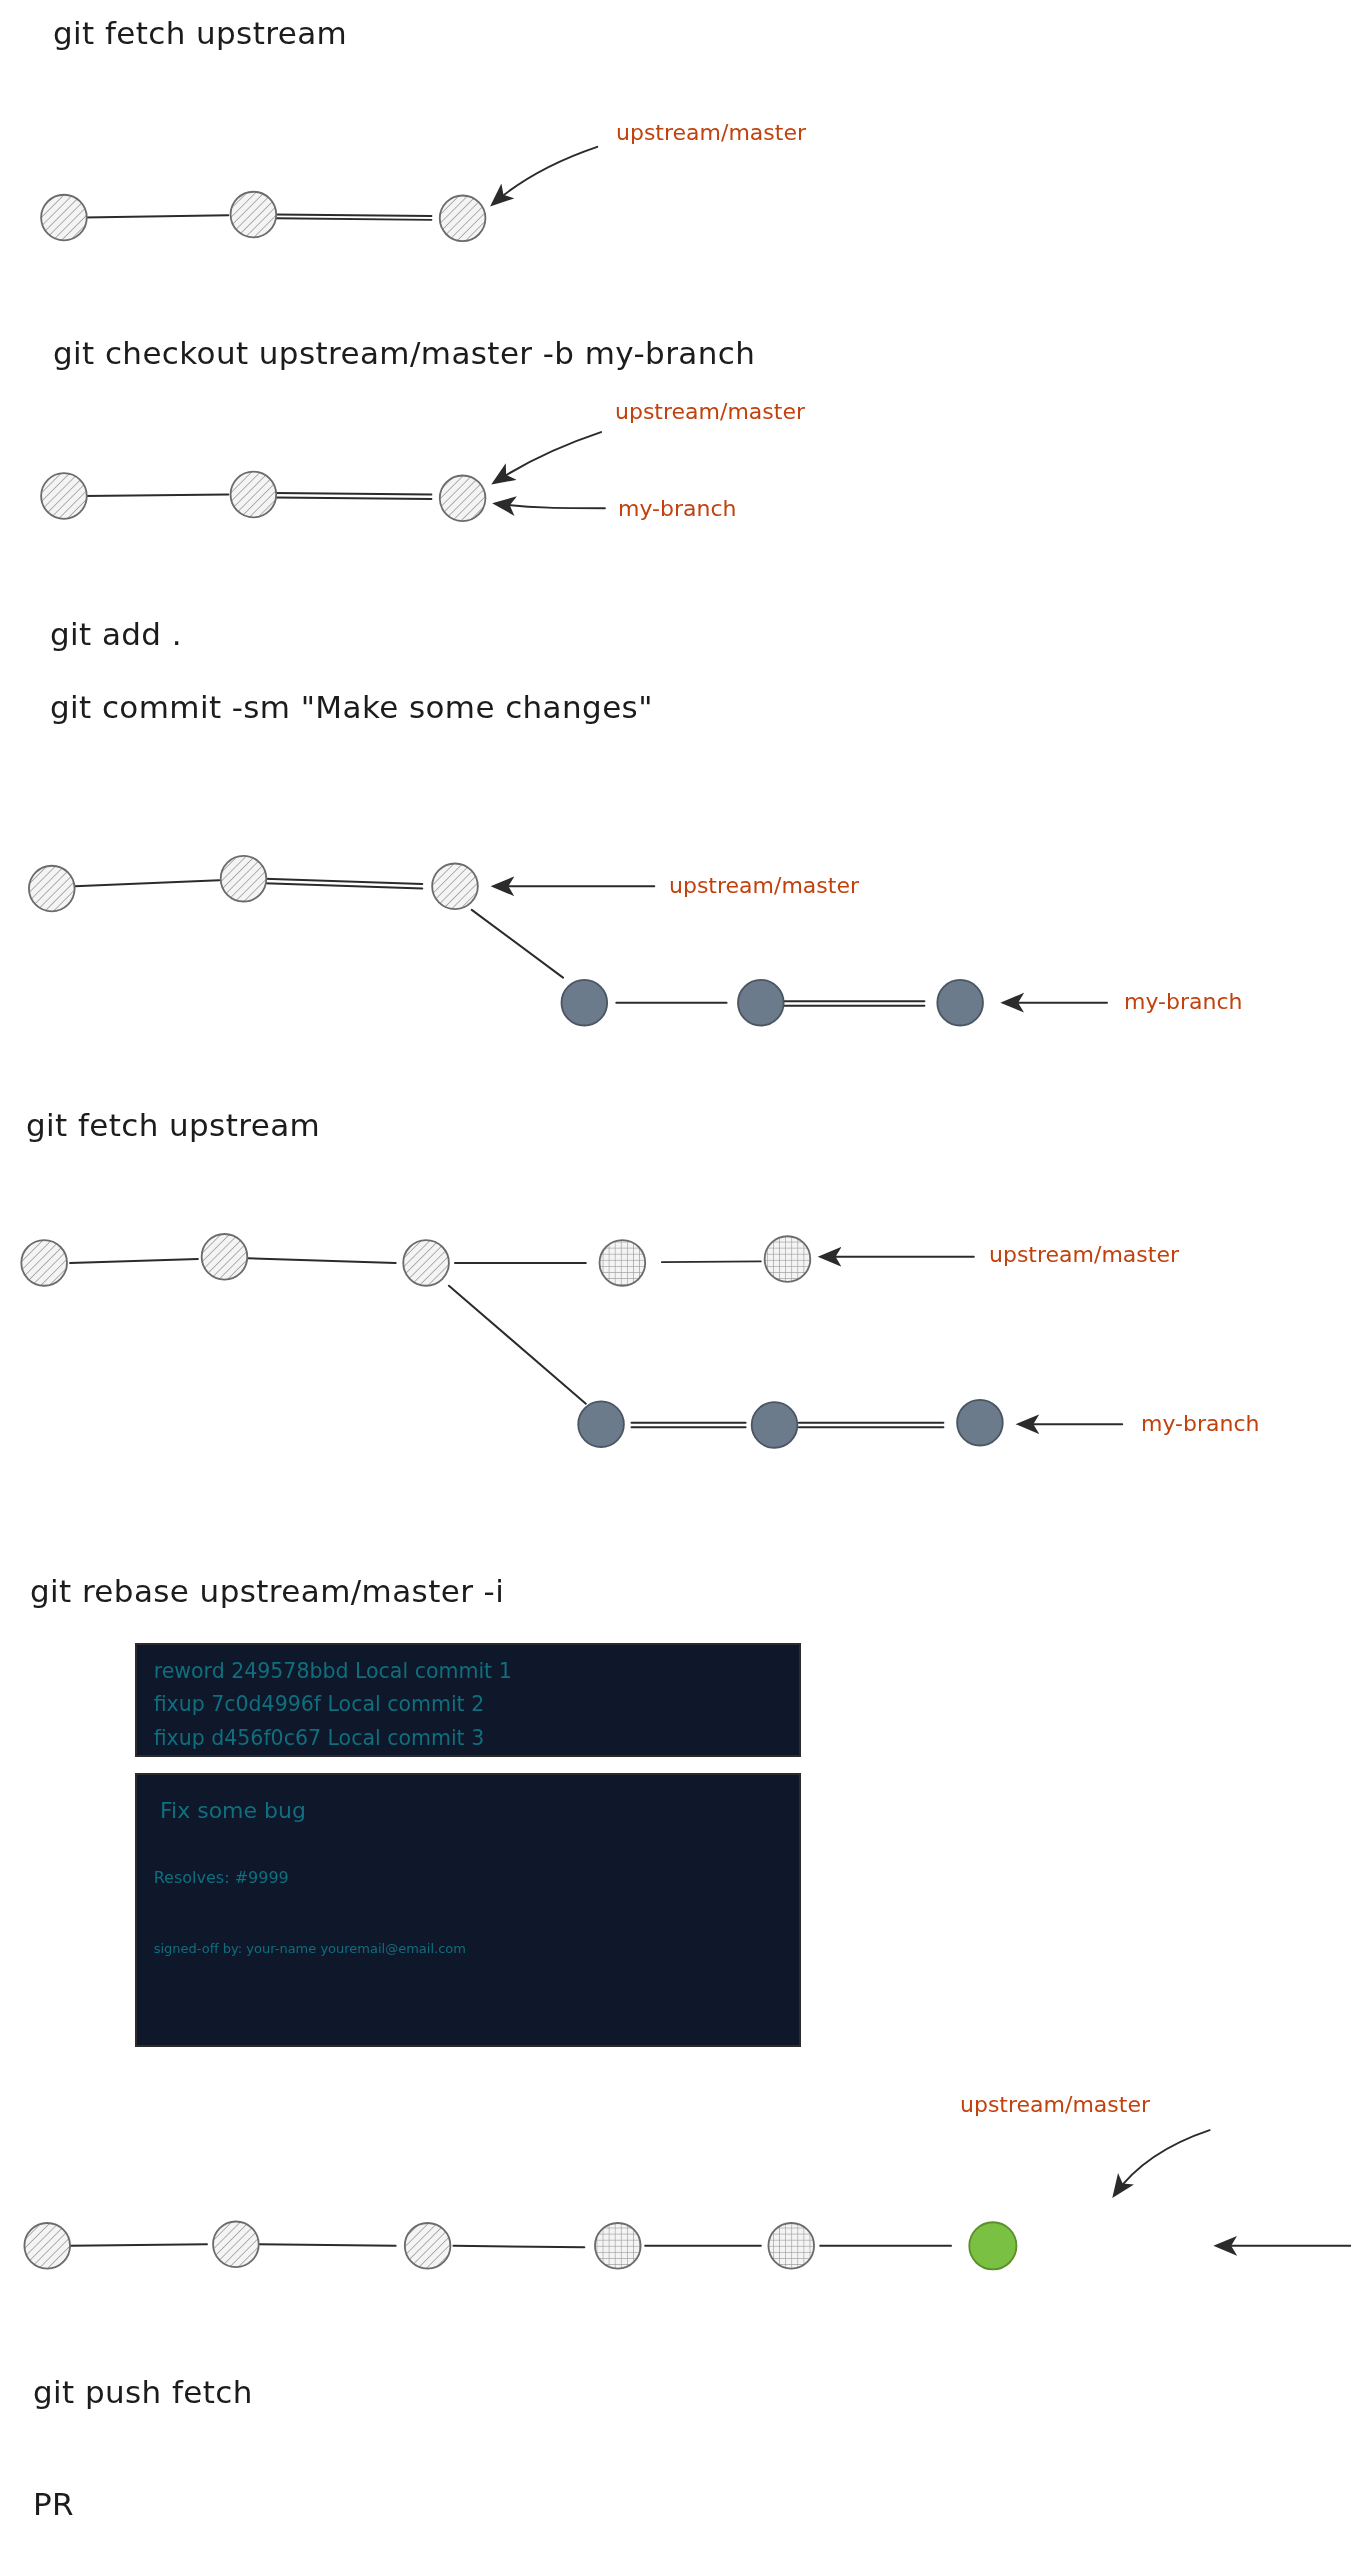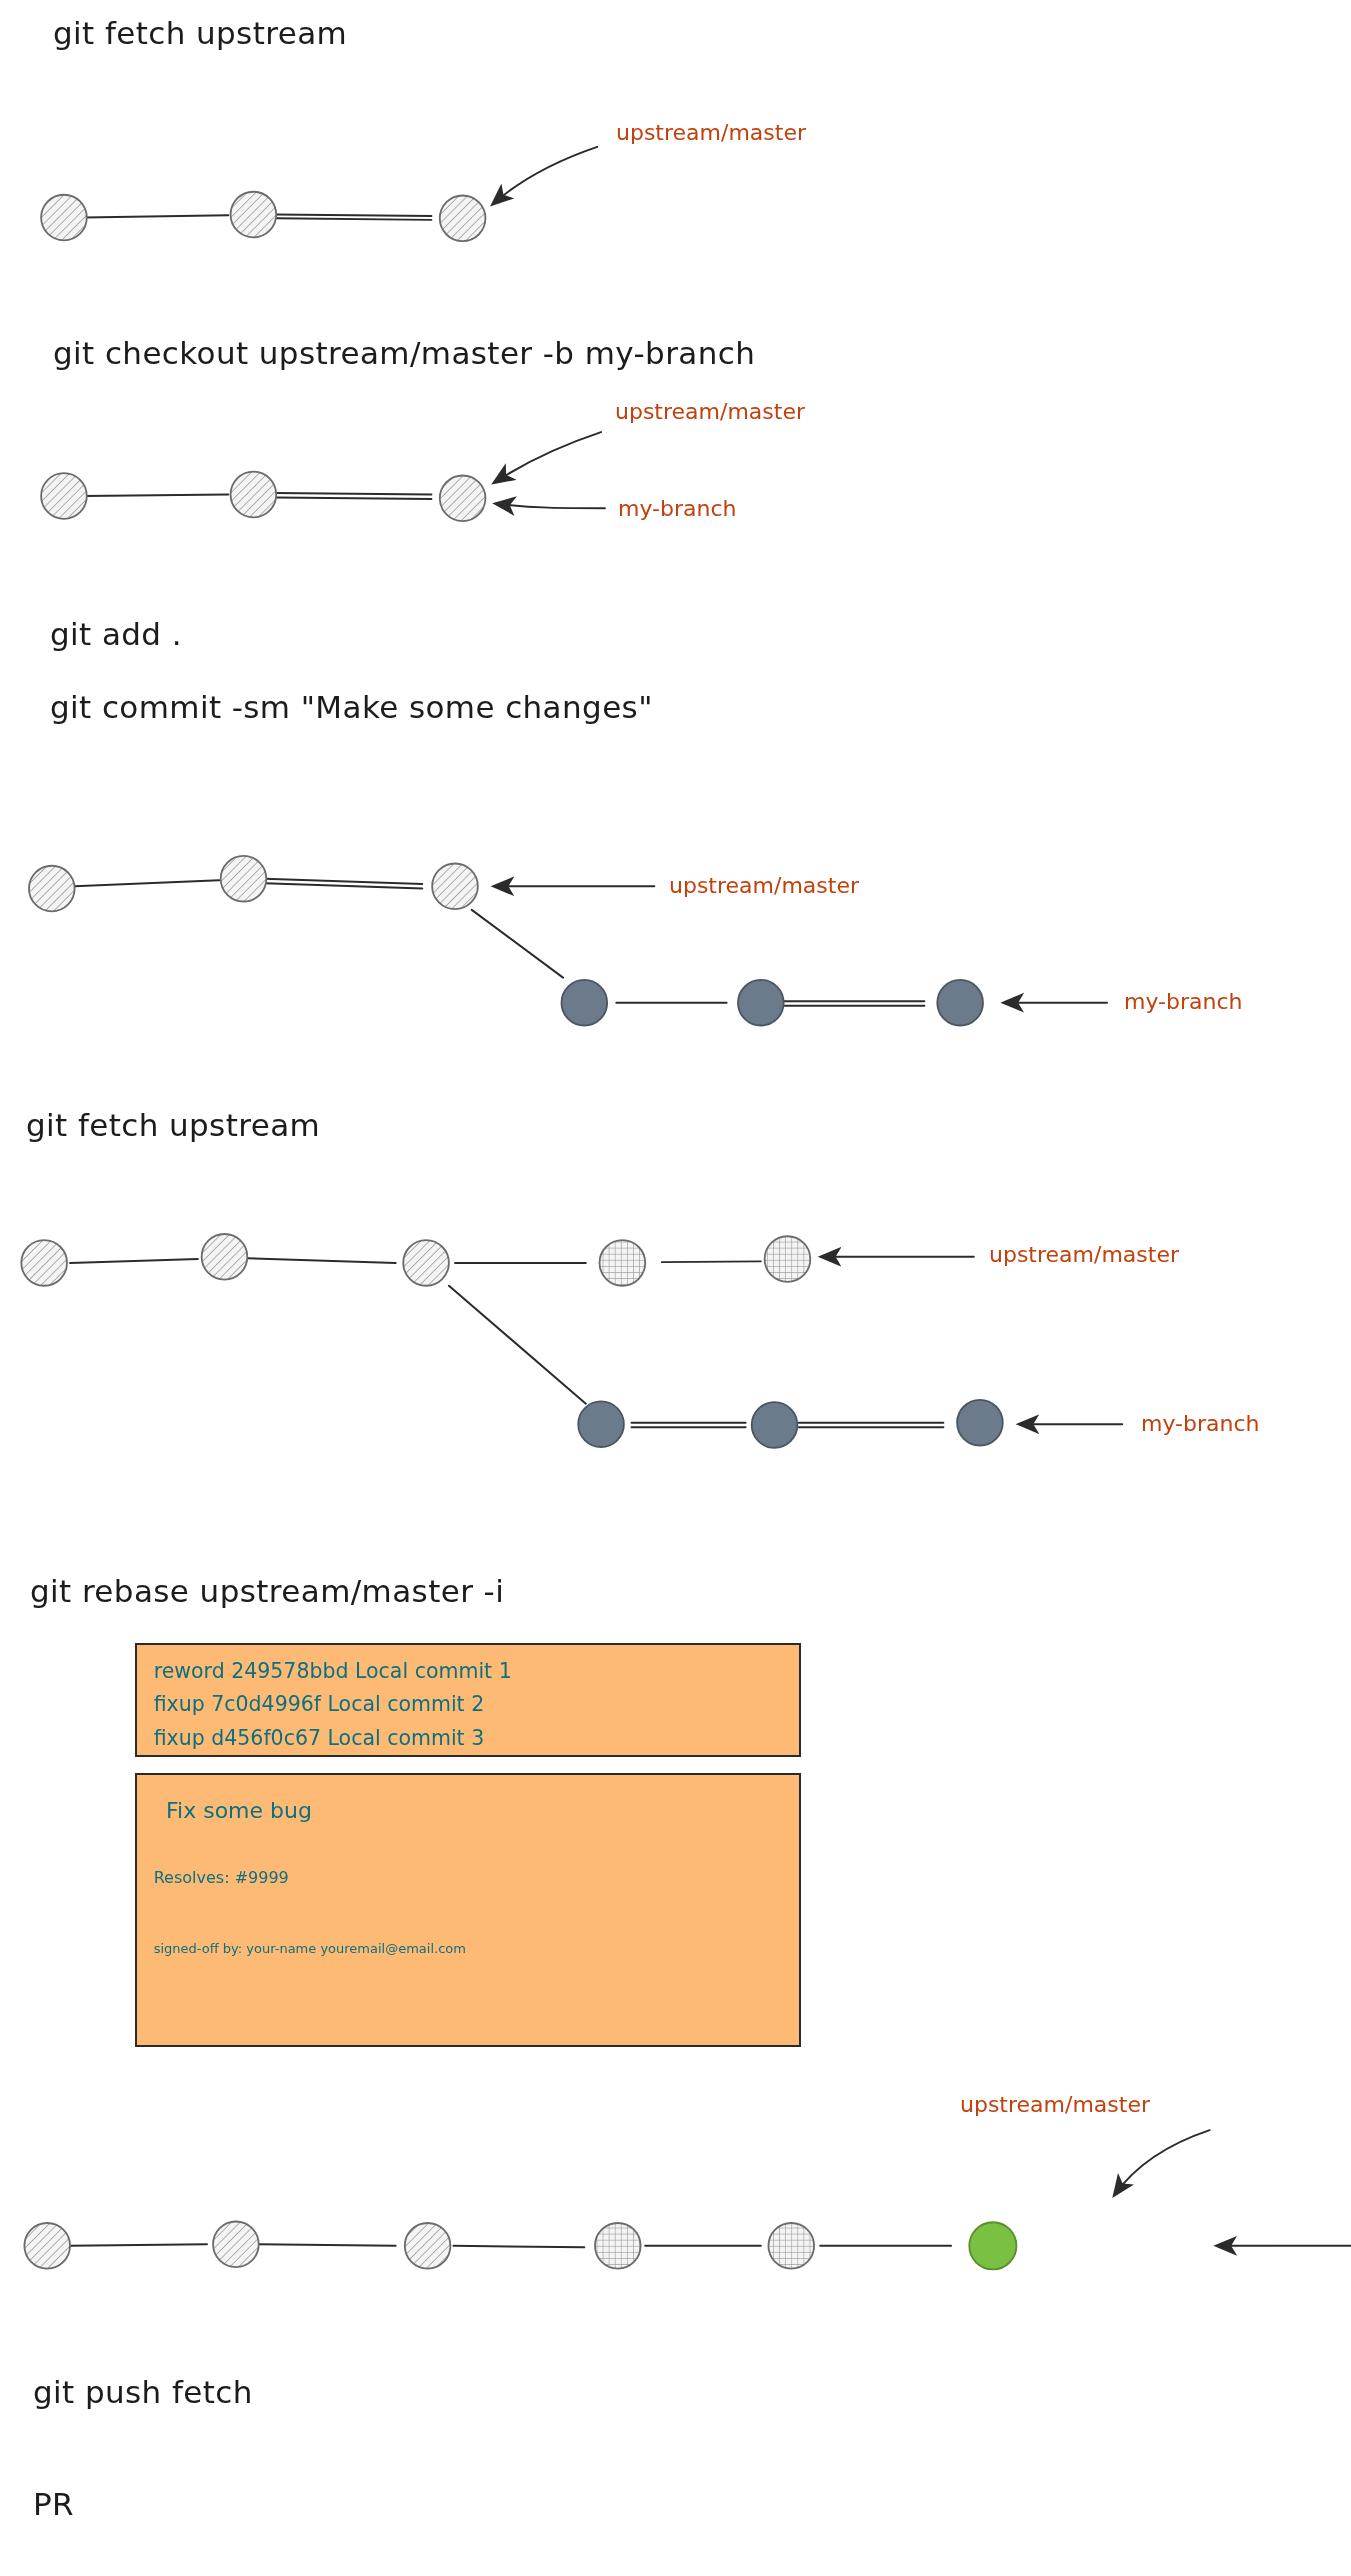--- a/index.html
+++ b/index.html
@@ -45,21 +45,21 @@
   svg.layer {
     position: absolute;
     left: 0; top: 0;
     width: 1352px;
     height: 2576px;
     pointer-events: none;
   }
   .box {
     position: absolute;
     border: 2.3px solid #2b2b2b;
-    background: #fdba74;
+    background: #0f172a;
     box-sizing: border-box;
   }
 </style>
 </head>
 <body>
 
 <div class="stage">
 
   <svg class="layer" viewBox="0 0 1777 3386">
     <defs>
@@ -182,21 +182,21 @@
 
   <div class="cmd" style="left:30px; top:1573px;">git rebase upstream/master -i</div>
 
   <div class="box" style="left:135px; top:1643px; width:666px; height:114px;">
     <div class="note" style="left:16.7px; top:13.7px;">reword 249578bbd Local commit 1</div>
     <div class="note" style="left:16.7px; top:47px;">fixup 7c0d4996f Local commit 2</div>
     <div class="note" style="left:16.7px; top:81px;">fixup d456f0c67 Local commit 3</div>
   </div>
 
   <div class="box" style="left:135px; top:1773px; width:666px; height:274px;">
-    <div class="note" style="left:29px; top:23px; font-size:22px;text-align:center;">Fix some bug</div>
+    <div class="note" style="left:23px; top:23px; font-size:22px;text-align:center;">Fix some bug</div>
     <div class="note" style="left:16.7px; top:93px; font-size:16px;">Resolves: #9999</div>
     <div class="note" style="left:16.7px; top:166px; font-size:13px;">signed-off by: your-name youremail@email.com</div>
   </div>
 
   <div class="label" style="left:960px; top:2092px;">upstream/master</div>
 
   <div class="cmd" style="left:33px; top:2374px;">git push fetch</div>
   <div class="cmd" style="left:33px; top:2486px;">PR</div>
 
 </div>

